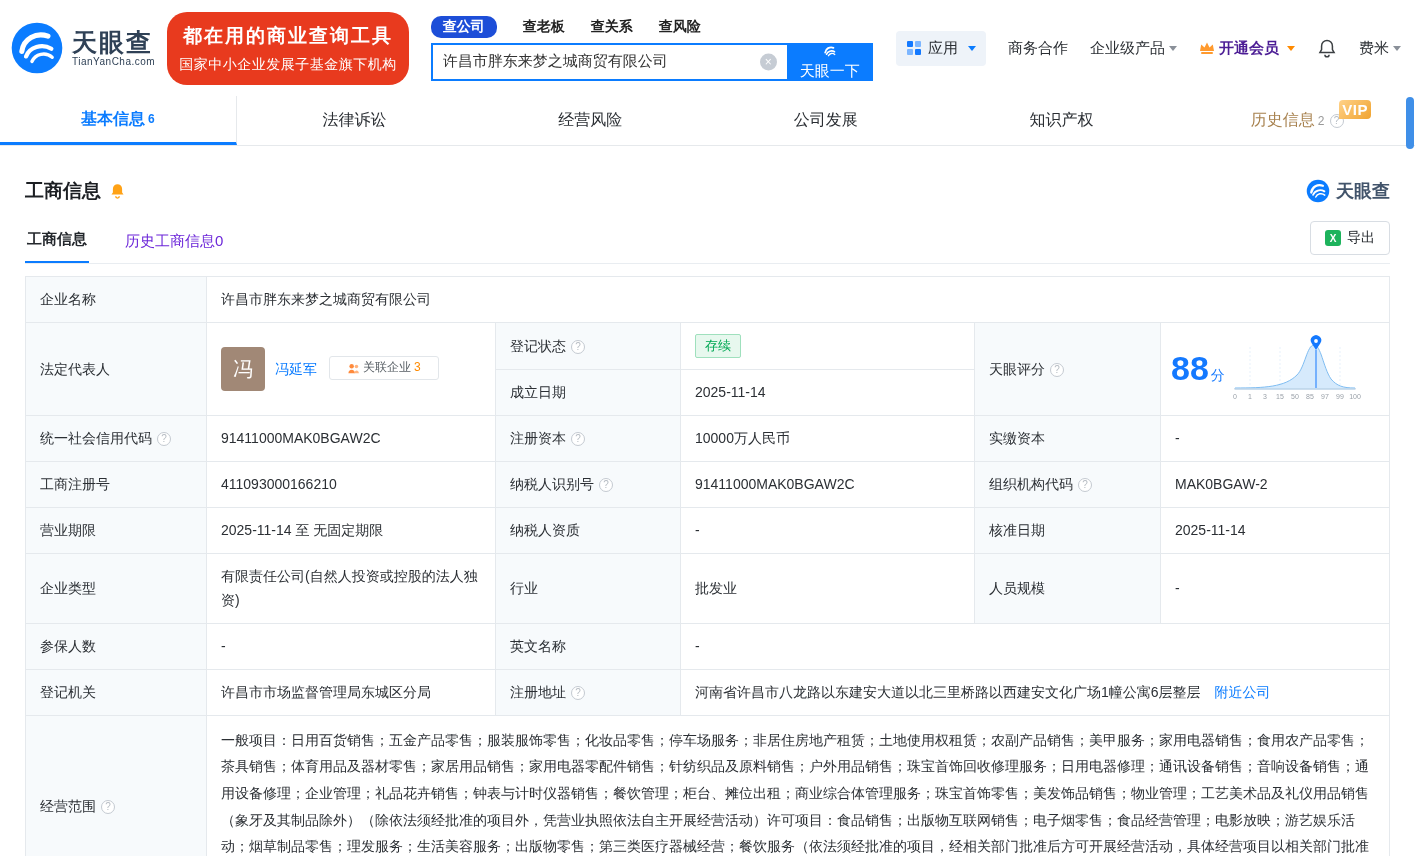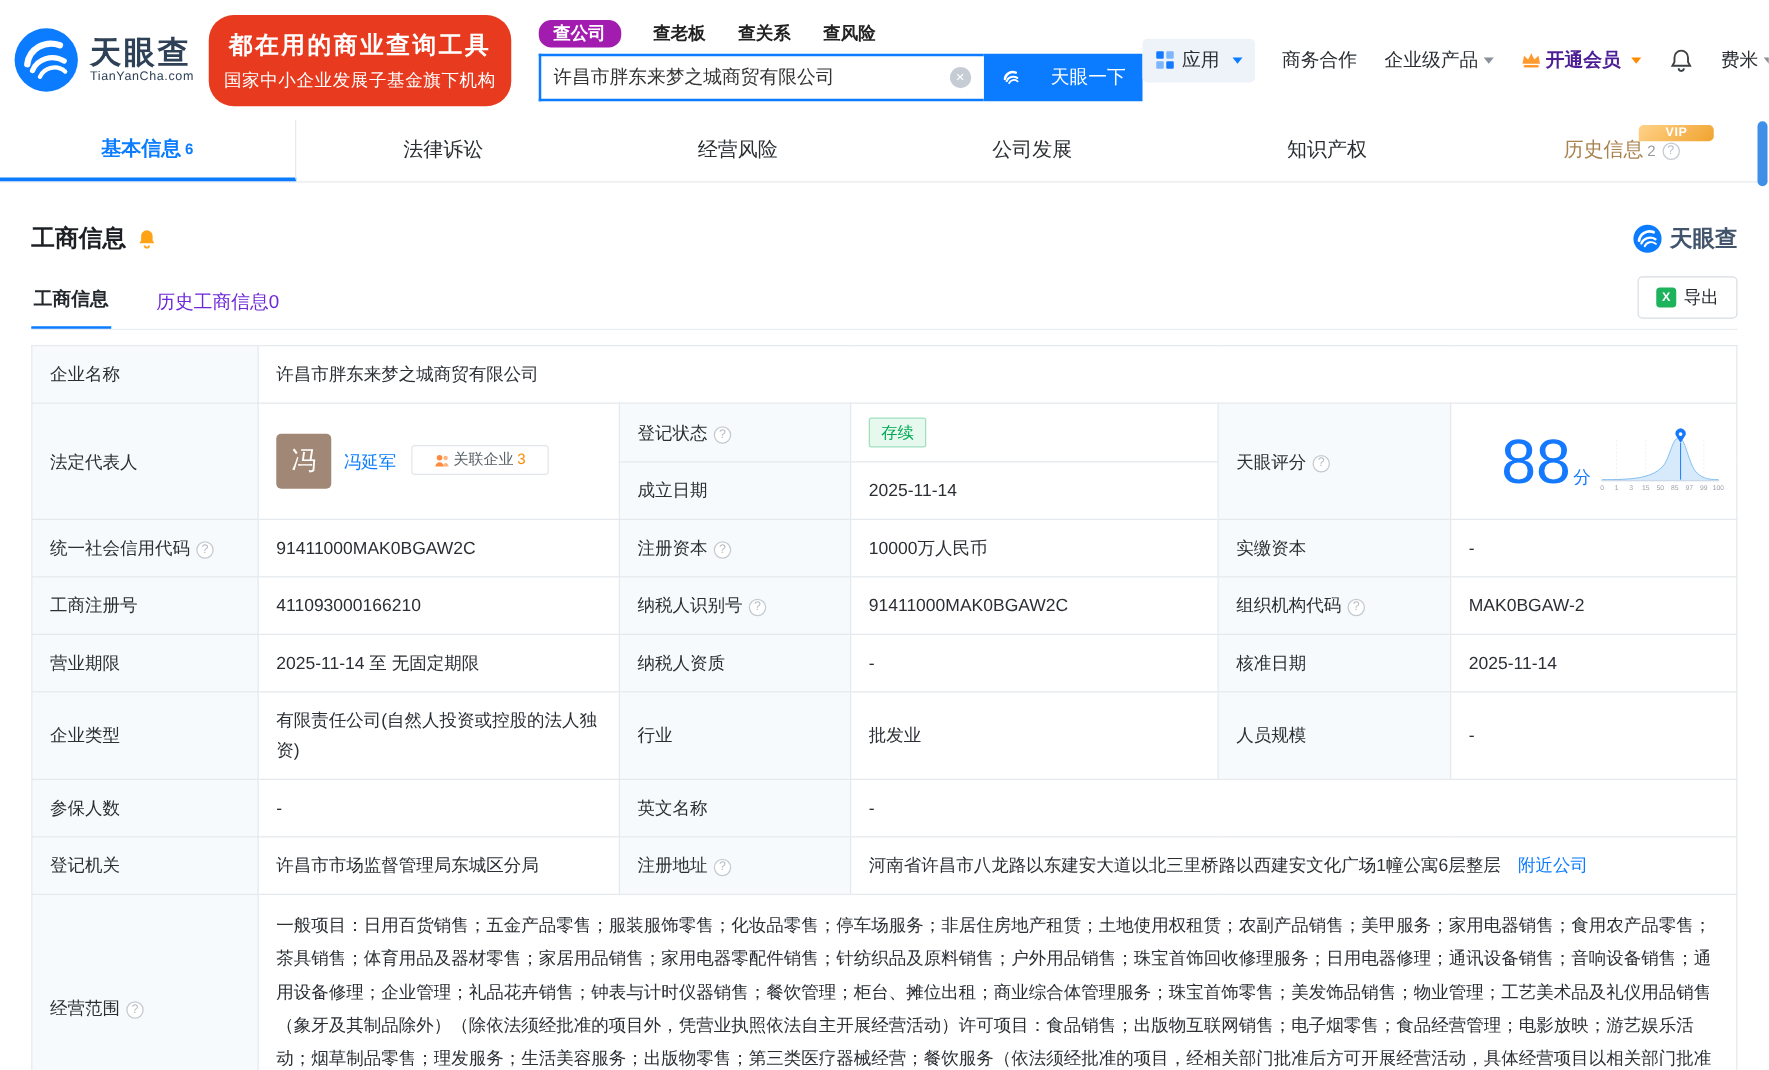--- a/index.html
+++ b/index.html
@@ -14,42 +14,42 @@
   .logo { display:flex; align-items:center; gap:8px; cursor:pointer; flex:none; }
   .logo svg { width:54px; height:54px; }
   .logo-brand { font-size:25px; font-weight:bold; color:#2f4156; letter-spacing:2px; line-height:1.1; }
   .logo-domain { font-size:10px; color:#2f4156; letter-spacing:.5px; }
   .banner { background:#e83a1e; color:#fff; padding:11px 12px; text-align:center; margin-left:12px; flex:none;border-radius:20px; }
   .banner-l1 { font-size:19px; font-weight:bold; letter-spacing:2px; white-space:nowrap; }
   .banner-l2 { font-size:14px; margin-top:7px; letter-spacing:.5px; white-space:nowrap; }
   .search-area { margin-left:22px; flex:none; }
   .search-tabs { display:flex; gap:26px; align-items:center; font-size:14px; color:#222; }
   .stab { cursor:pointer; padding:2px 0; font-weight:bold; }
-  .stab.active { background:#a21caf; color:#fff; padding:2px 12px;border-radius:10px; }
+  .stab.active { background:#1d4ed8; color:#fff; padding:2px 12px;border-radius:10px; }
   .search-row { display:flex; margin-top:5px; }
   .search-input-wrap { position:relative; }
   .search-input { width:356px; height:38px; border:2px solid #0b7cff; border-right:none; padding:0 34px 0 10px; font-size:15px; color:#333; outline:none; font-family:inherit; }
   .clear-icon { position:absolute; right:10px; top:50%; transform:translateY(-50%); width:17px; height:17px; background:#c6ccd4; color:#fff; border-radius:50%; text-align:center; line-height:16px; font-size:12px; cursor:pointer; }
-  .search-btn { height:38px; background:#0b7cff; color:#fff; border:none; font-size:15px; padding:0 13px; display:flex; align-items:center; gap:23px; cursor:pointer; font-family:inherit; }
+  .search-btn { height:38px; background:#0b7cff; color:#fff; border:none; font-size:15px; padding:0 13px; display:flex; align-items:center; gap:2px; cursor:pointer; font-family:inherit;flex-direction:column; }
   .top-right { margin-left:auto; display:flex; align-items:center; gap:22px; font-size:15px; color:#2a2e33; white-space:nowrap; }
   .apps-chip { background:#eef3f9; border-radius:4px; padding:8px 10px; display:flex; gap:6px; align-items:center; cursor:pointer; }
   .caret { width:0; height:0; border-left:4px solid transparent; border-right:4px solid transparent; border-top:5px solid #8a9099; display:inline-block; margin-left:4px; }
   .caret.blue { border-top-color:#0b7cff; }
   .caret.orange { border-top-color:#ff8a00; }
   .nav-link { cursor:pointer; display:inline-flex; align-items:center; }
   .vip-link { color:#4c1d95; font-weight:bold; gap:4px; }
   .bell-wrap { cursor:pointer; display:inline-flex; }
   
   .nav-tabs { display:flex; height:50px; border-bottom:1px solid #e6e9ec; }
   .nav-tab { flex:1; display:flex; align-items:center; justify-content:center; font-size:16px; color:#2a2e33; cursor:pointer; position:relative; }
   .nav-tab.active { color:#0b7cff; font-weight:bold; border-bottom:3px solid #0b7cff; border-right:1px solid #e6e9ec; }
   .cnt { font-size:12px; color:#0b7cff; margin-left:3px; }
   .cnt.gray { color:#999; }
   .nav-tab.history { color:#a8824f; }
-  .vip-badge { position:absolute; top:4px; right:44px; background:linear-gradient(135deg,#ffd289,#f0a32f); color:#fff; font-size:10px; font-weight:bold; padding:1px 21px; border-radius:4px 4px 4px 0; letter-spacing:.5px; }
+  .vip-badge { position:absolute; top:4px; right:44px; background:linear-gradient(135deg,#ffd289,#f0a32f); color:#fff; font-size:15px; font-weight:bold; padding:1px 3px; border-radius:4px 4px 4px 0; letter-spacing:.5px; }
   .help { display:inline-block; width:14px; height:14px; border:1px solid #c4cad1; color:#b6bcc3; border-radius:50%; font-size:10px; line-height:12px; text-align:center; margin-left:5px; vertical-align:1px; background:#fff; }
   
   .content { padding:0 25px; }
   .section-head { display:flex; align-items:center; margin-top:32px; }
   .section-head h2 { font-size:19px; margin:0; color:#1c1f23; font-weight:bold; }
   .bell-orange { margin-left:8px; cursor:pointer; }
   .watermark { margin-left:auto; display:flex; align-items:center; gap:6px; color:#42546b; font-size:18px; font-weight:bold; }
   .watermark svg { width:24px; height:24px; }
   .subtabs { display:flex; align-items:flex-end; border-bottom:1px solid #e9edf1; margin-top:16px; }
   .subtab { font-size:15px; padding:10px 2px 12px; margin-right:34px; cursor:pointer; color:#24282d; font-weight:bold; }
@@ -63,21 +63,21 @@
   .info td.lbl { background:#f7fafc; }
   .status-badge { display:inline-block; background:#e7f8ee; color:#00a854; border:1px solid #9fe0bd; border-radius:2px; padding:0 9px; font-size:13px; line-height:22px; }
   .rep { display:flex; align-items:center; gap:10px; }
   .avatar { width:44px; height:44px; background:#a18876; color:#fff; font-size:20px; display:flex; align-items:center; justify-content:center; border-radius:4px; flex:none; cursor:pointer; }
   .rep-name { color:#0b7cff; text-decoration:none; cursor:pointer; }
   .rel-tag { display:inline-flex; align-items:center; gap:3px; border:1px solid #e2e6ea; border-radius:3px; padding:1px 17px; font-size:12px; color:#596066; margin-left:8px; background:#fff; cursor:pointer; white-space:nowrap; }
   .rel-cnt { color:#ff8a00; }
   .score-cell { padding:6px 10px !important; }
   .score-wrap { display:flex; align-items:center; gap:4px; }
   .score-num { white-space:nowrap; }
-  .score-num .big { font-size:50px; color:#1479ff; font-weight:normal; line-height:1;margin-left:30px; }
+  .score-num .big { font-size:34px; color:#1479ff; font-weight:bold; line-height:1; }
   .score-num .unit { font-size:14px; color:#1479ff; margin-left:2px; }
   .blue-link { color:#0b7cff; text-decoration:none; margin-left:10px; white-space:nowrap; cursor:pointer; }
   .scope-cell { line-height:1.9 !important; }
   
   .scrollbar-thumb { position:absolute; right:1px; top:97px; width:8px; height:52px; background:#3f8fe8; border-radius:4px; }
 </style>
 </head>
 <body>
 
 <header class="topbar">

